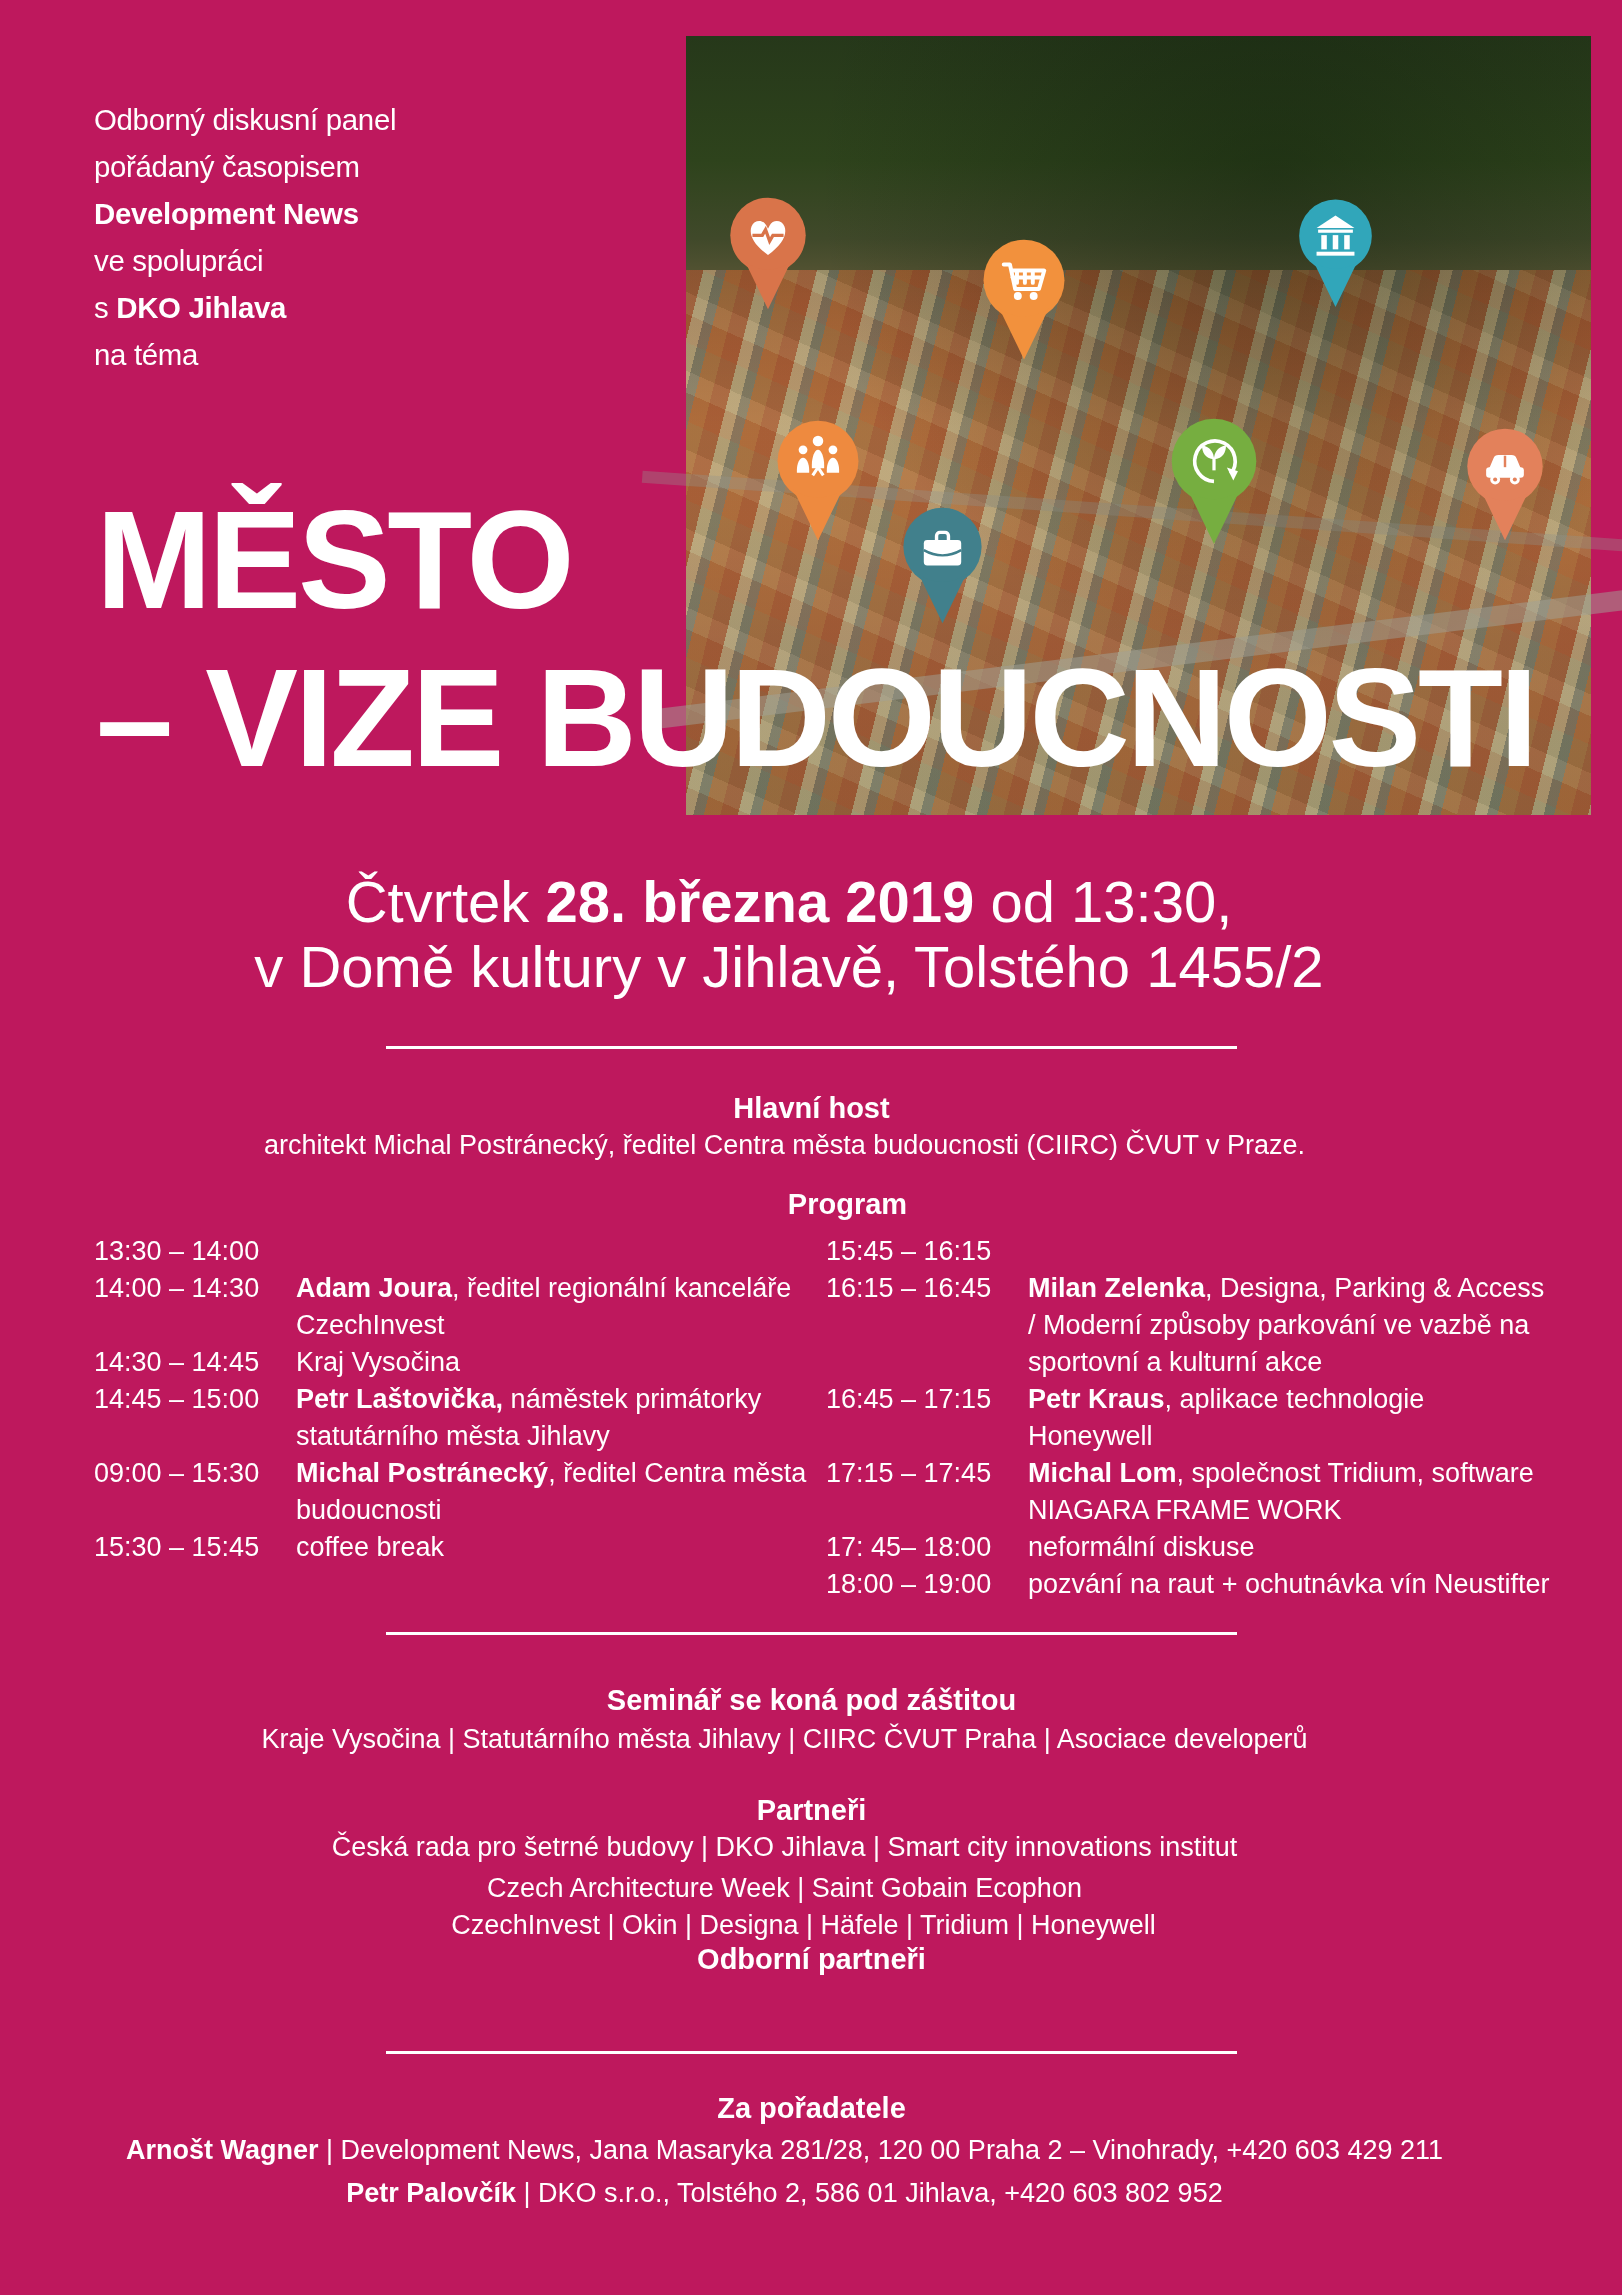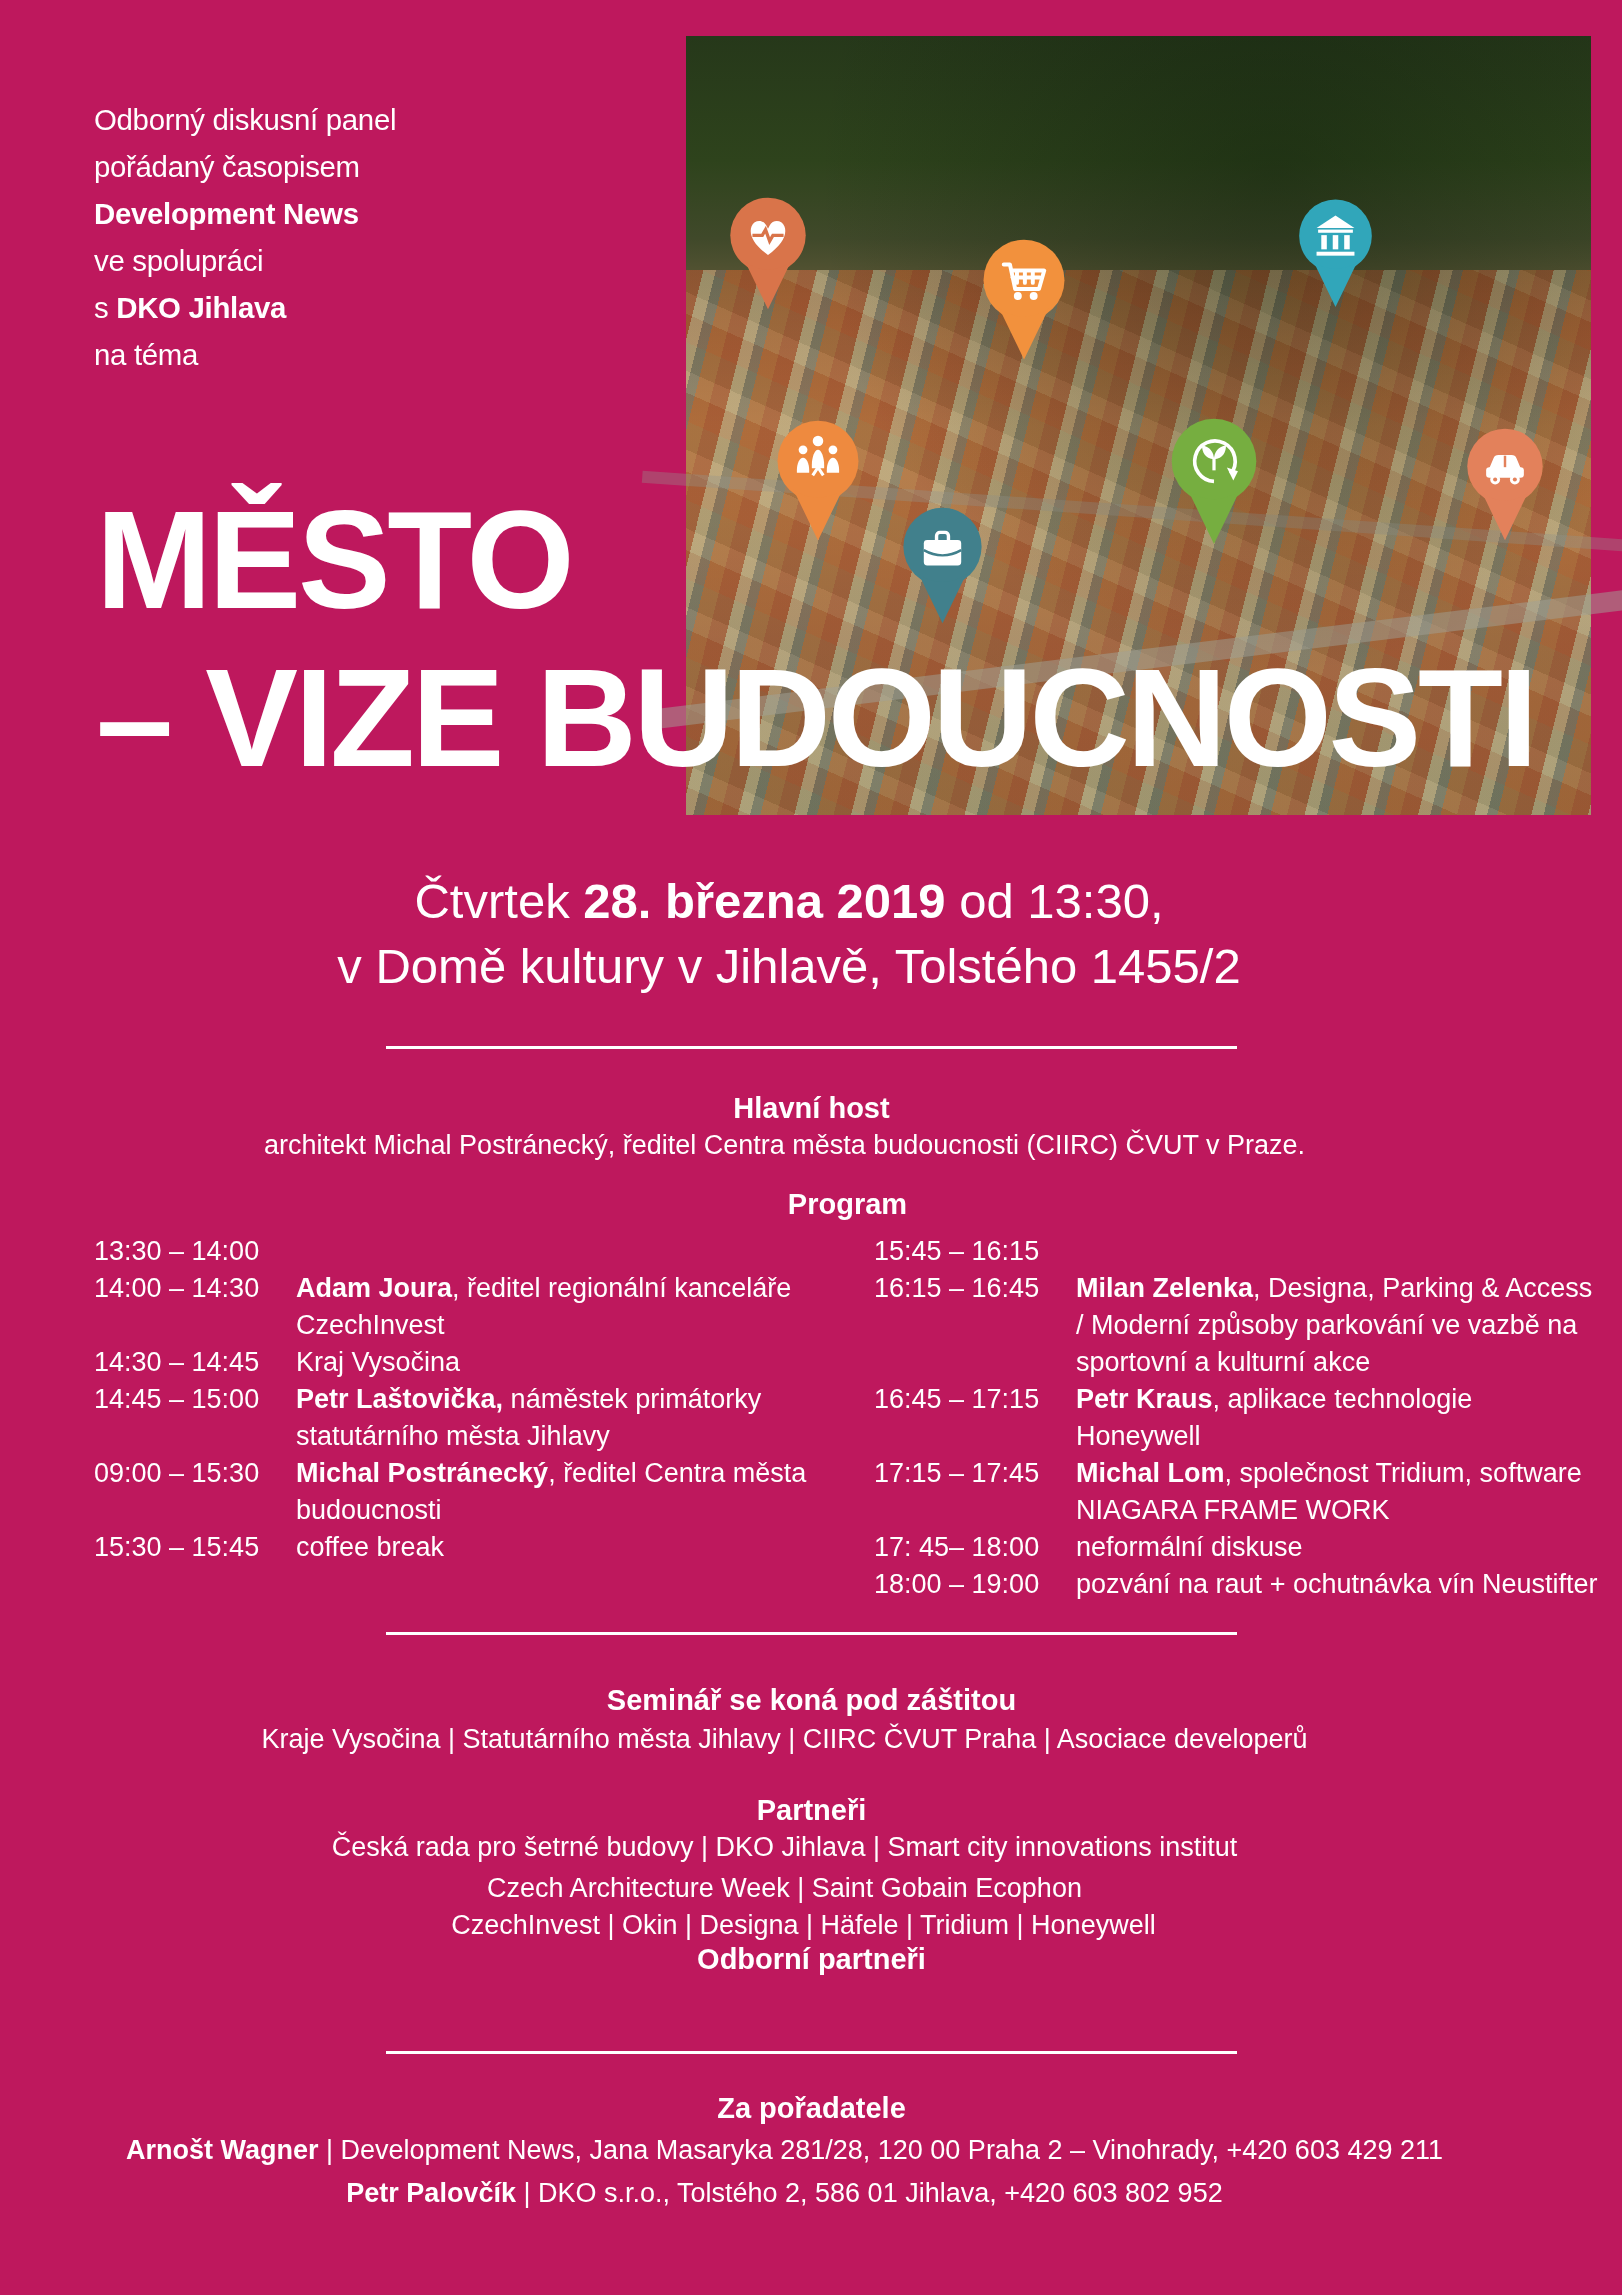--- a/index.html
+++ b/index.html
@@ -30,37 +30,37 @@
   
   .pin{position:absolute; z-index:5;}
   .pin svg{display:block; width:100%; height:auto;}
   
   .title{left:96px; font-size:139px; font-weight:bold; letter-spacing:-3.3px;
     line-height:139px; z-index:6; white-space:nowrap;}
   .t1{top:490px;}
   .t2{top:648px;}
   
   .date{left:0; top:869px; width:1578px; text-align:center;
-    font-size:49px; line-height:65px; z-index:6;}
+    font-size:58px; line-height:65px; z-index:6;}
   
   .divider{left:386px; width:851px; height:2.6px; background:#ffffff;}
   .d1{top:1046px;} .d2{top:1632px;} .d3{top:2051px;}
   
   .h{left:0; width:1623px; text-align:center; font-weight:bold; font-size:29px; line-height:37px;}
   .cline{left:0; width:1569px; text-align:center; font-size:27px; line-height:34px;}
   .hh{top:1090px;} .host-t{top:1128px;}
   .ph{top:1186px;padding-left:36px;}
   .zh{top:1682px;} .zt{top:1722px;}
   .pah{top:1792px;} .pa1{top:1830px;} .pa2{top:1871px;}
   .oh{top:1941px;} .ot{top:1908px;margin-left:19px;}
   .orgh{top:2090px;} .org1{top:2133px;} .org2{top:2176px;}
   
   .prog{font-size:27px; line-height:37px;}
   .prog-left{left:94px;  top:1233px; width:715px;}
-  .prog-right{left:826px; top:1233px; width:730px;margin-left:48px;}
+  .prog-right{left:826px; top:1233px; width:730px;}
   .prow{display:grid; grid-template-columns:202px 1fr;}
   .ptime{white-space:nowrap;}
   .ptext b{font-weight:bold;}
 </style>
 </head>
 <body>
 
 <div class="poster">
 
   <div class="abs intro">

